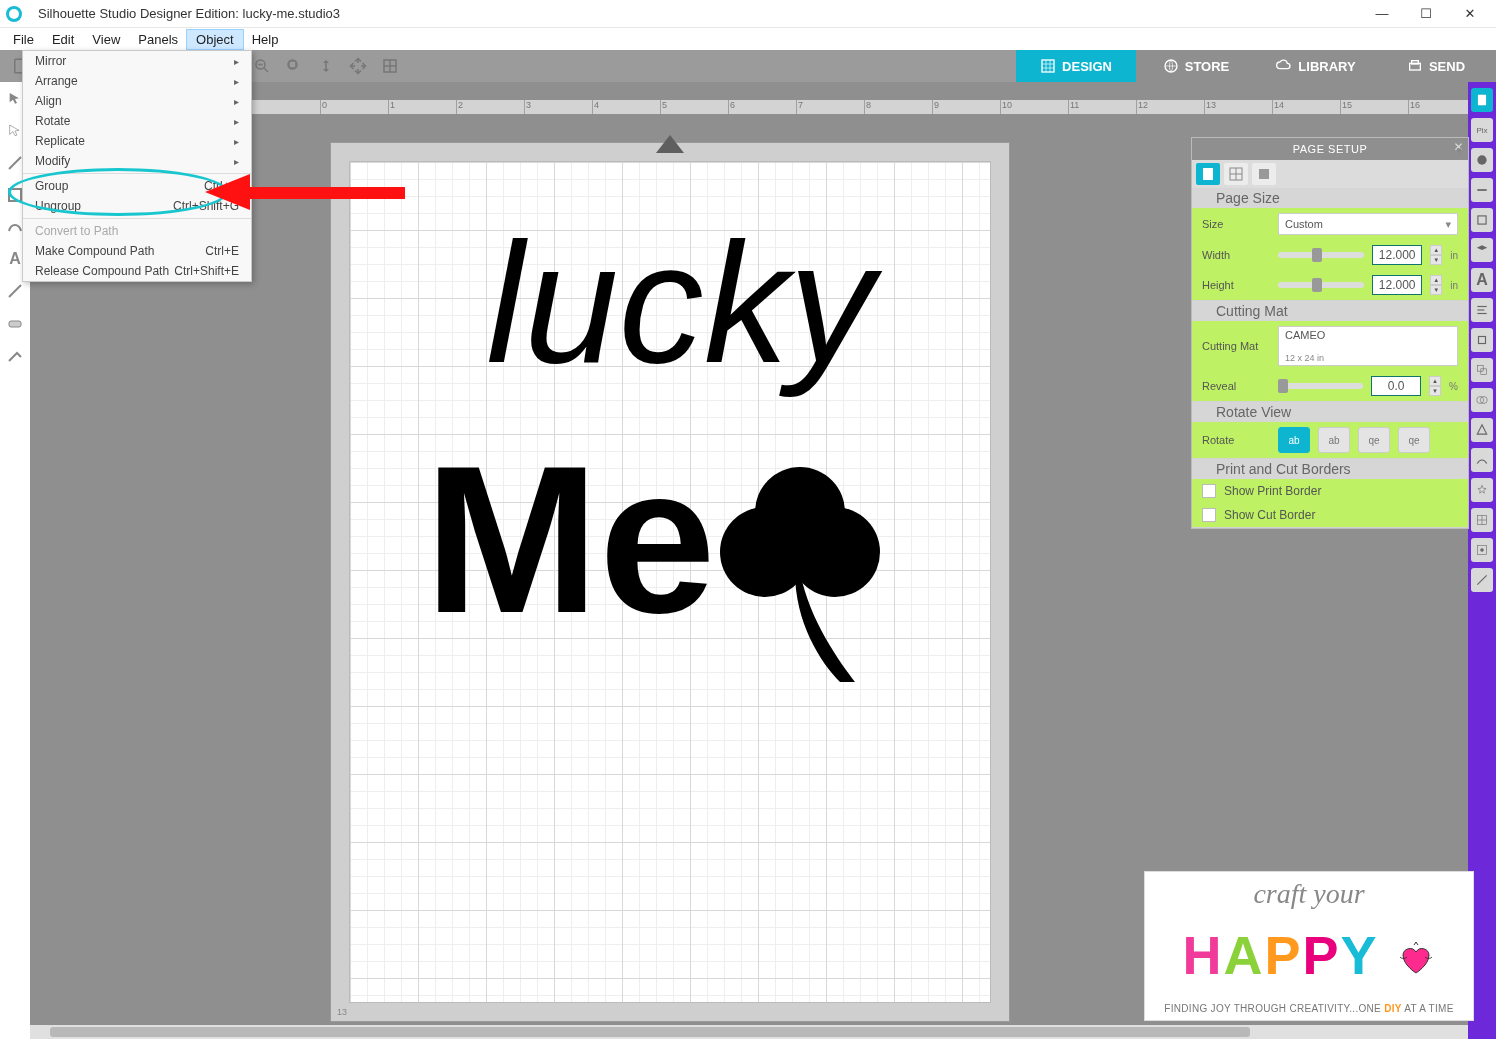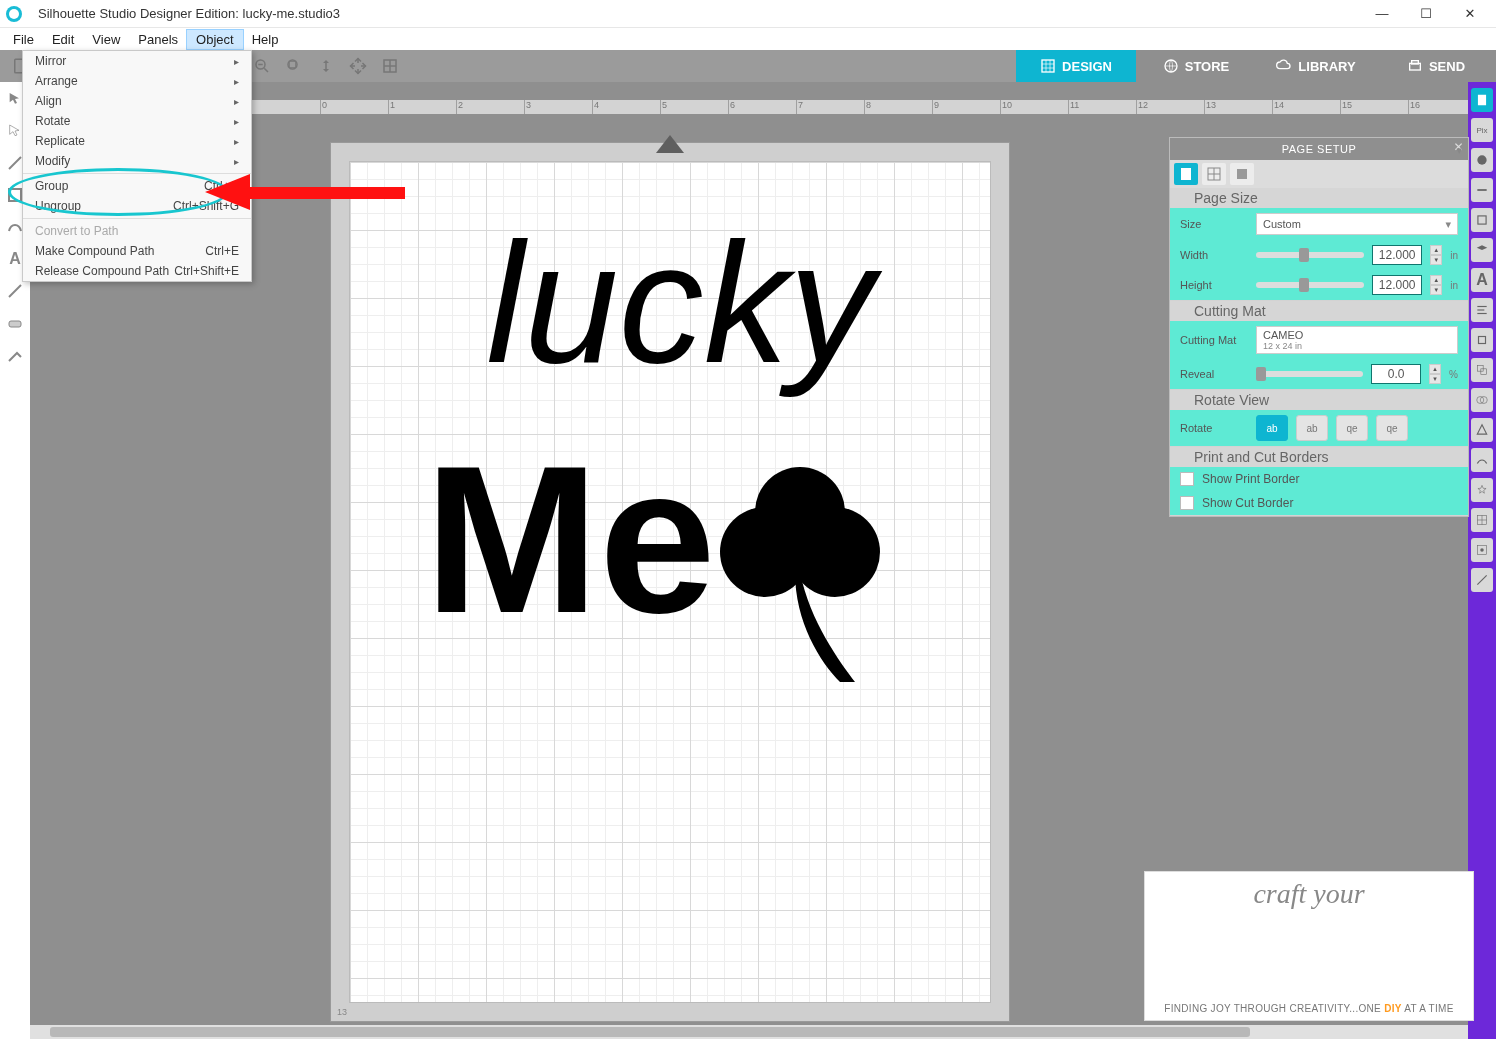--- a/index.html
+++ b/index.html
@@ -50,33 +50,33 @@
   .design-art{position:absolute;left:50px;top:30px;width:560px;}
   .scrollbar-h{position:absolute;left:0;right:0;bottom:0;height:14px;background:#e0e0e0;}
   .scrollbar-h .thumb{position:absolute;left:20px;top:2px;height:10px;width:1200px;background:#b8b8b8;border-radius:3px;}
   
   .right-strip{width:28px;background:#6d28d9;display:flex;flex-direction:column;align-items:center;padding-top:6px;gap:6px;}
   .right-strip .rt{width:22px;height:24px;background:#d9d9d9;border-radius:3px;display:flex;align-items:center;justify-content:center;}
   .right-strip .rt.active{background:#0eb5d1;}
   .right-strip .rt svg{width:14px;height:14px;fill:#666;}
   .right-strip .rt.active svg{fill:#fff;}
   
-  .panel{position:absolute;right:28px;top:56px;width:298px;background:#5eead4;font-size:12px;color:#555;box-shadow:0 0 0 1px #bbb;}
+  .panel{position:absolute;right:28px;top:56px;width:276px;background:#bef264;font-size:12px;color:#555;box-shadow:0 0 0 1px #bbb;}
   .panel-head{height:22px;background:#8f8f8f;color:#fff;font-size:11px;letter-spacing:.5px;display:flex;align-items:center;justify-content:center;position:relative;}
   .panel-head .close{position:absolute;right:4px;top:2px;font-size:12px;color:#ddd;}
   .panel-tabs{height:28px;background:#dcdcdc;display:flex;align-items:center;gap:4px;padding:0 4px;}
   .ptab{width:24px;height:22px;background:#ececec;border-radius:2px;display:flex;align-items:center;justify-content:center;}
   .ptab.active{background:#0eb5d1;}
   .psection{border-bottom:1px solid #d3d3d3;}
   .psection .sh{background:#d6d6d6;font-size:14px;color:#666;padding:2px 24px;}
   .prow{display:flex;align-items:center;padding:5px 10px;gap:8px;}
   .prow .lbl{width:68px;font-size:11px;color:#555;}
   .dropdown{flex:1;height:22px;background:#fff;border:1px solid #ccc;display:flex;align-items:center;justify-content:space-between;padding:0 6px;font-size:11px;}
   .dropdown .arr{color:#888;}
-  .subtxt{font-size:9px;color:#888;}
+  .subtxt{font-size:9px;color:#888;margin-top:12px;}
   .slider{flex:1;height:6px;background:#ddd;position:relative;border-radius:3px;}
   .slider .knob{position:absolute;top:-4px;width:10px;height:14px;background:#999;border-radius:2px;}
   .numbox{width:50px;height:20px;background:#fff;border:1px solid #0f766e;font-size:12px;display:flex;align-items:center;justify-content:center;}
   .spin{width:12px;height:20px;display:flex;flex-direction:column;}
   .spin div{flex:1;background:#e6e6e6;border:1px solid #ccc;font-size:7px;display:flex;align-items:center;justify-content:center;}
   .unit{font-size:10px;color:#777;}
   .orient{display:flex;gap:6px;}
   .orient .ob{width:26px;height:22px;background:#ddd;display:flex;align-items:center;justify-content:center;}
   .orient .ob.active{background:#8fe5f2;}
   .rotbtns{display:flex;gap:8px;}
@@ -560,20 +560,27 @@
         </div>
       <div class="prow">
           <div class="chk"></div>
           <span>Show Cut Border</span>
         </div>
     </div>
   </div>
 
   <div class="watermark">
     <div class="l1">craft your</div>
+    <div class="l2">
+      <span>H</span><span>A</span><span>P</span><span>P</span><span>Y</span>
+      <svg class="heart" viewBox="0 0 40 40">
+          <path d="M20 34s-13-8-13-18a7 7 0 0113-3 7 7 0 0113 3c0 10-13 18-13 18z" fill="#ff2a8d" stroke="#333" stroke-width="1"></path>
+          <path d="M4 18c2 2 5 2 7 0M29 18c2 2 5 2 7 0M18 6l2-3 2 3" stroke="#333" fill="none"></path>
+        </svg>
+    </div>
     <div class="l3"><span>FINDING JOY THROUGH CREATIVITY...ONE </span><b>DIY</b><span> AT A TIME</span></div>
   </div>
 </div>
 
 <div class="dropdown-menu">
   <div class="dm-item dm-sub">
       <span>Mirror</span>
     </div>
   <div class="dm-item dm-sub">
       <span>Arrange</span>

